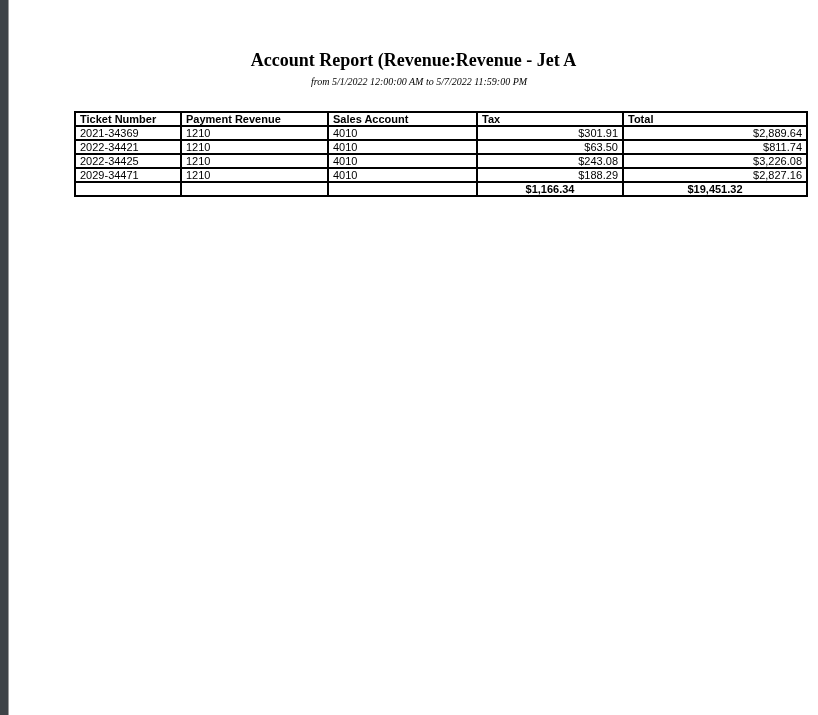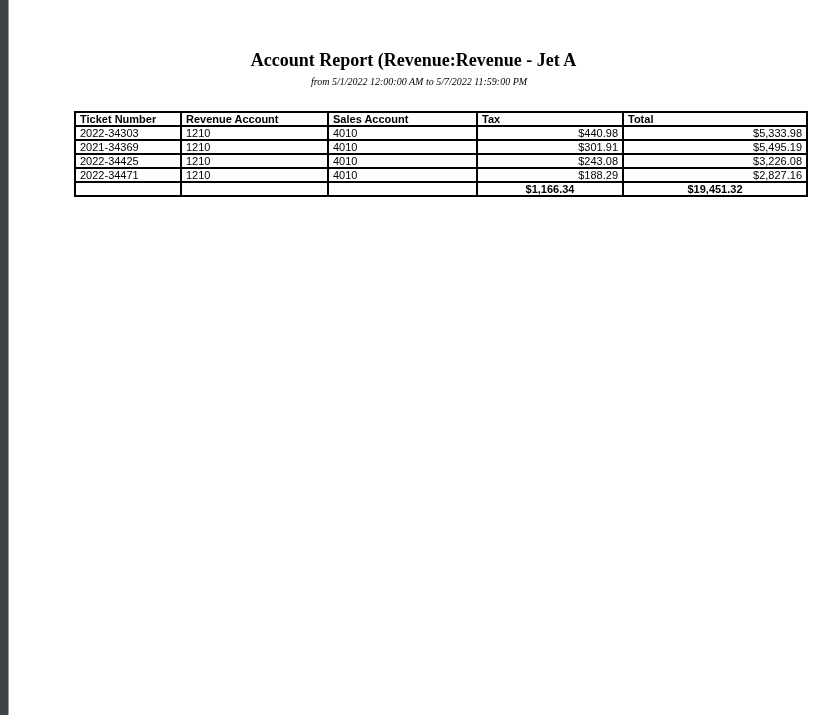--- a/index.html
+++ b/index.html
@@ -110,50 +110,50 @@
     <colgroup>
       <col style="width:106px">
       <col style="width:147px">
       <col style="width:149px">
       <col style="width:146px">
       <col style="width:184px">
     </colgroup>
     <thead>
       <tr>
         <th>Ticket Number</th>
-        <th>Revenue Account</th>
+        <th>Payment Revenue</th>
         <th>Sales Account</th>
         <th>Tax</th>
         <th>Total</th>
       </tr>
     </thead>
     <tbody>
       <tr>
-        <td>2022-34303</td>
-        <td>1210</td>
-        <td>4010</td>
-        <td class="num">$440.98</td>
-        <td class="num">$5,333.98</td>
-      </tr>
-      <tr>
         <td>2021-34369</td>
         <td>1210</td>
         <td>4010</td>
         <td class="num">$301.91</td>
-        <td class="num">$5,495.19</td>
+        <td class="num">$2,889.64</td>
+      </tr>
+      <tr>
+        <td>2022-34421</td>
+        <td>1210</td>
+        <td>4010</td>
+        <td class="num">$63.50</td>
+        <td class="num">$811.74</td>
       </tr>
       <tr>
         <td>2022-34425</td>
         <td>1210</td>
         <td>4010</td>
         <td class="num">$243.08</td>
         <td class="num">$3,226.08</td>
       </tr>
       <tr>
-        <td>2022-34471</td>
+        <td>2029-34471</td>
         <td>1210</td>
         <td>4010</td>
         <td class="num">$188.29</td>
         <td class="num">$2,827.16</td>
       </tr>
       <tr class="totals-row">
         <td></td>
         <td></td>
         <td></td>
         <td class="num">$1,166.34</td>

